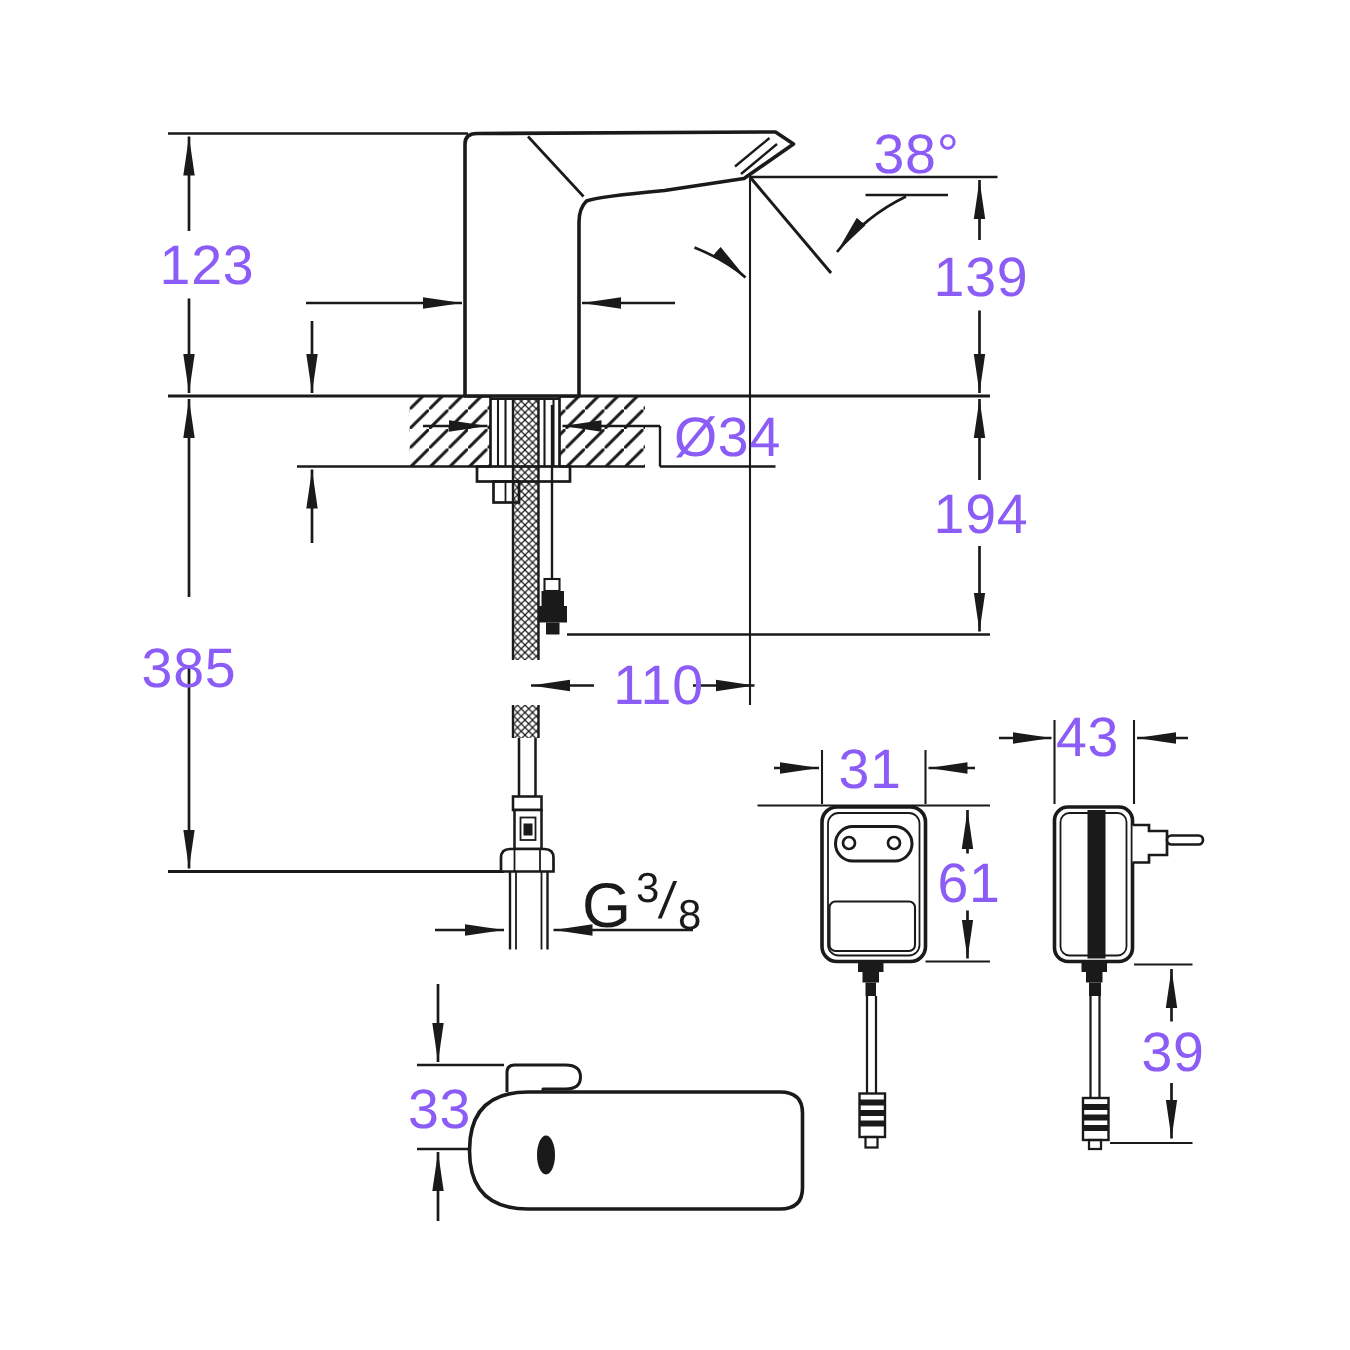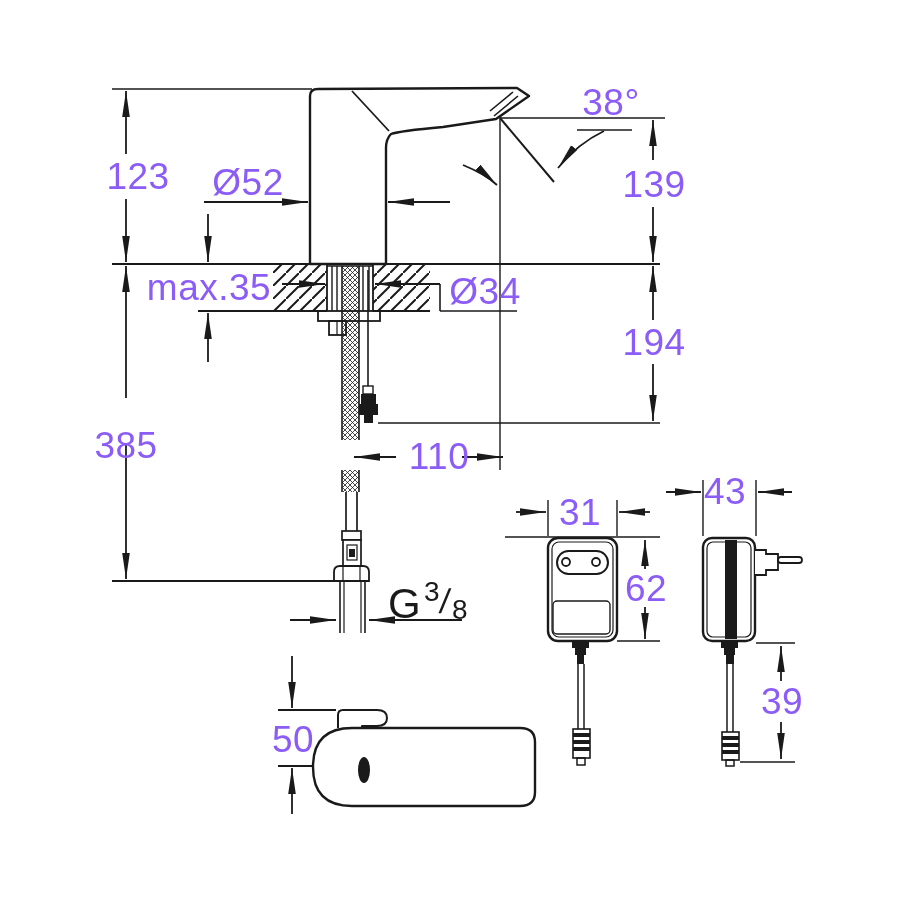--- a/index.html
+++ b/index.html
@@ -188,32 +188,30 @@
     <rect x="722" y="732" width="17" height="28" fill="#ffffff" stroke-width="1.6"></rect>
     <rect x="722" y="736" width="17" height="4" fill="#1a1a1a" stroke="none"></rect>
     <rect x="722" y="743" width="17" height="4" fill="#1a1a1a" stroke="none"></rect>
     <rect x="722" y="750" width="17" height="4" fill="#1a1a1a" stroke="none"></rect>
     <rect x="726" y="760" width="8" height="6" stroke-width="1.5"></rect>
   </g>
 </svg>
 
   <div class="lbl" style="left:95px;top:158px;width:64px;margin-left:11px;">123</div>
   <div class="lbl" style="left:94px;top:403px;width:64px;margin-top:24px;">385</div>
-  <div class="lbl" style="left:202px;top:164px;width:92px;">Ø52</div>
-  <div class="lbl" style="left:139px;top:269px;width:140px;">max.35</div>
   <div class="lbl" style="left:444px;top:273px;width:82px;">Ø34</div>
   <div class="lbl" style="left:570px;top:84px;width:82px;">38°</div>
   <div class="lbl" style="left:622px;top:166px;width:64px;">139</div>
   <div class="lbl" style="left:622px;top:324px;width:64px;">194</div>
   <div class="lbl" style="left:407px;top:438px;width:64px;">110</div>
   <div class="lbl" style="left:557px;top:494px;width:46px;">31</div>
   <div class="lbl" style="left:702px;top:473px;width:46px;">43</div>
-  <div class="lbl" style="left:623px;top:570px;width:46px;">62</div>
+  <div class="lbl" style="left:623px;top:570px;width:46px;">61</div>
   <div class="lbl" style="left:759px;top:683px;width:46px;">39</div>
-  <div class="lbl" style="left:270px;top:721px;width:46px;">50</div>
+  <div class="lbl" style="left:270px;top:721px;width:46px;">33</div>
 
   <div class="g38" style="left:388px;top:580px;">
     <span class="g-base">G</span>
     <span class="g-sup">3</span>
     <span class="g-slash">/</span>
     <span class="g-sub">8</span>
   </div>
 
 </div>
 

